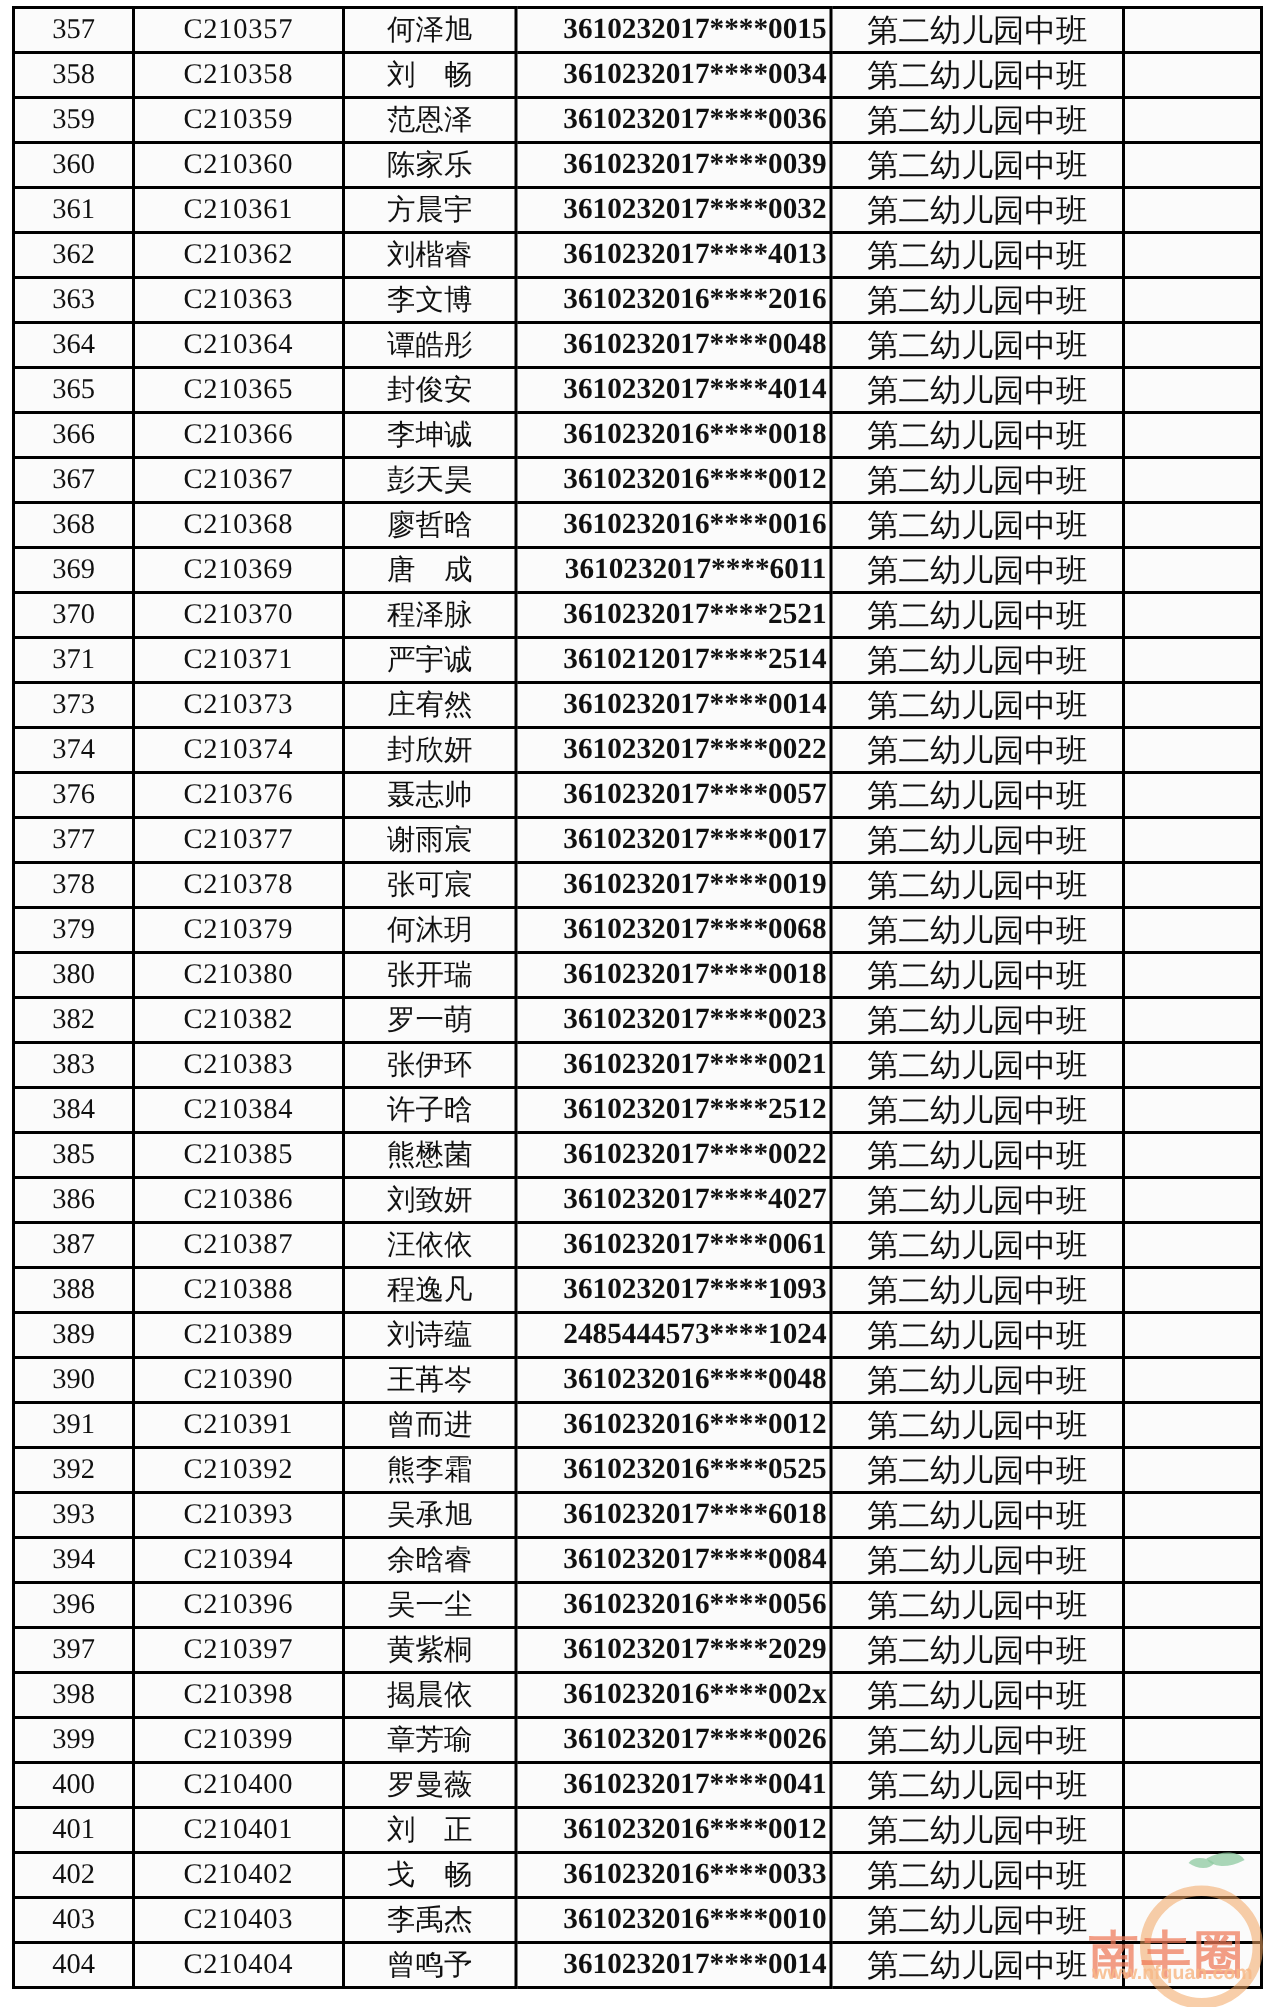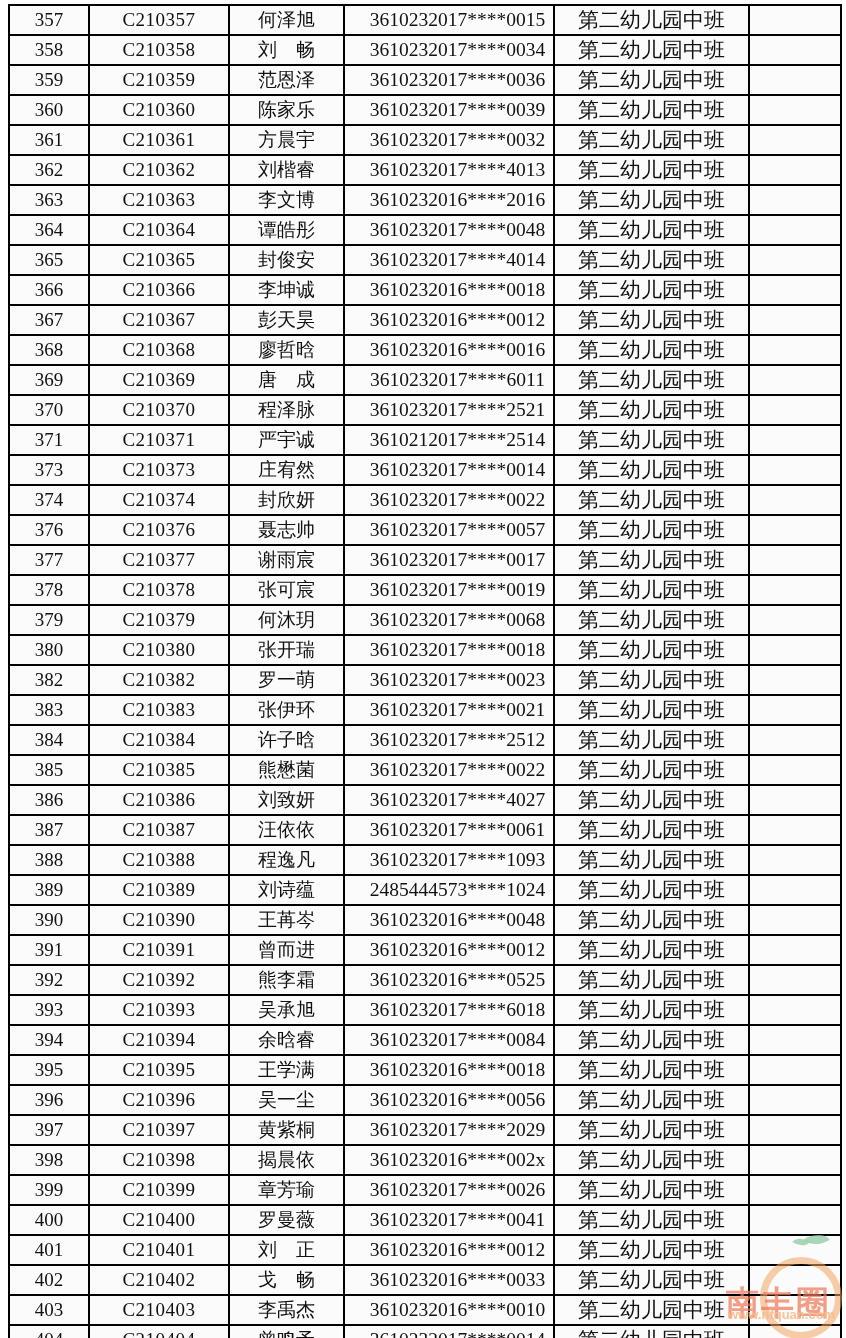--- a/index.html
+++ b/index.html
@@ -22,23 +22,24 @@
     height:22.1px;
     padding:0 2px;
     font-size:19px;
     color:#111111;
     background:#fbfbfb;
     text-align:center;
     white-space:nowrap;
     overflow:hidden;
   }
   .roster td.col-id{
-    text-align:center;
+    text-align:right;
     font-size:19.5px;
     padding-left:19px;
+    font-weight:bold;
   }
   .roster td.col-no{font-size:19px;}
   .roster td.col-code{letter-spacing:.5px;}
   .roster td.col-name{font-size:19px;}
   .roster td.col-class{font-size:21px;}
   
   .watermark{
     position:absolute;
     left:720px;top:1225px;
     width:126px;height:113px;
@@ -366,28 +367,20 @@
       </tr>
       <tr>
         <td class="col-no">394</td>
         <td class="col-code">C210394</td>
         <td class="col-name">余晗睿</td>
         <td class="col-id">3610232017****0084</td>
         <td class="col-class">第二幼儿园中班</td>
         <td class="col-note"></td>
       </tr>
       <tr>
-        <td class="col-no">395</td>
-        <td class="col-code">C210395</td>
-        <td class="col-name">王学满</td>
-        <td class="col-id">3610232016****0018</td>
-        <td class="col-class">第二幼儿园中班</td>
-        <td class="col-note"></td>
-      </tr>
-      <tr>
         <td class="col-no">396</td>
         <td class="col-code">C210396</td>
         <td class="col-name">吴一尘</td>
         <td class="col-id">3610232016****0056</td>
         <td class="col-class">第二幼儿园中班</td>
         <td class="col-note"></td>
       </tr>
       <tr>
         <td class="col-no">397</td>
         <td class="col-code">C210397</td>

